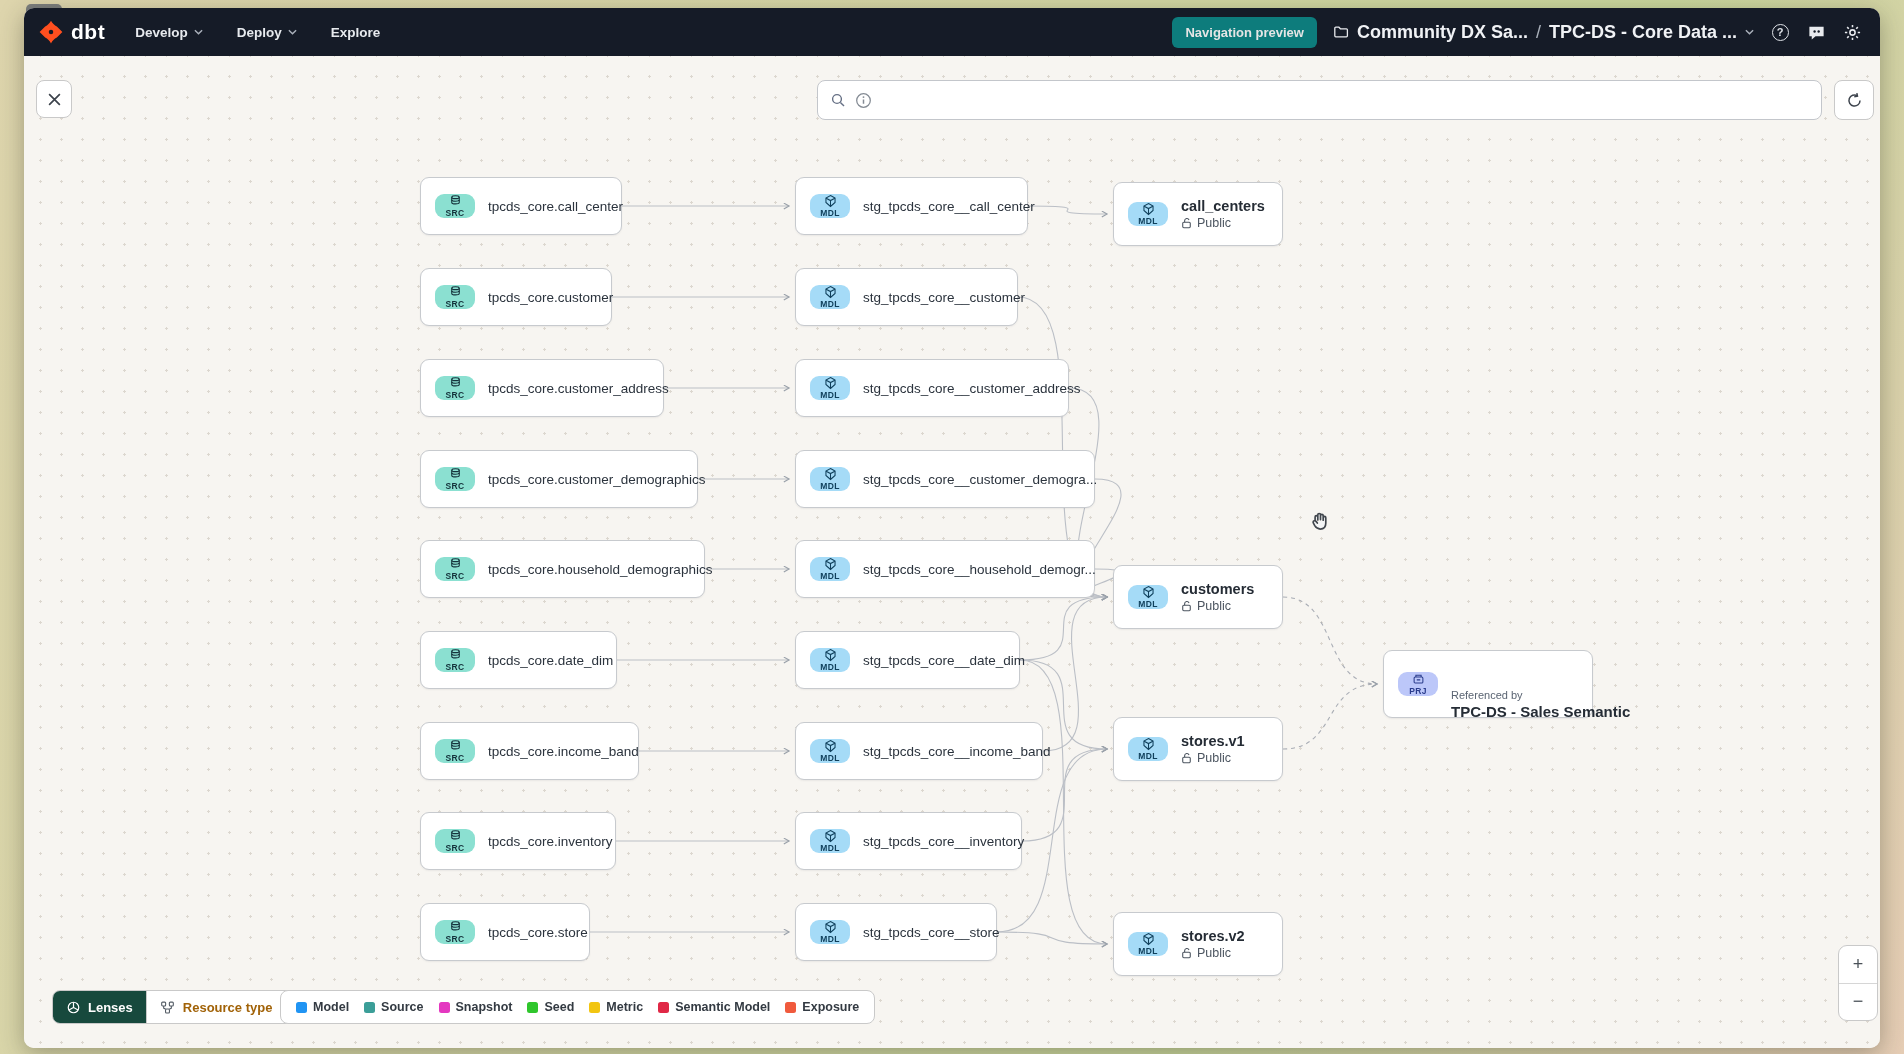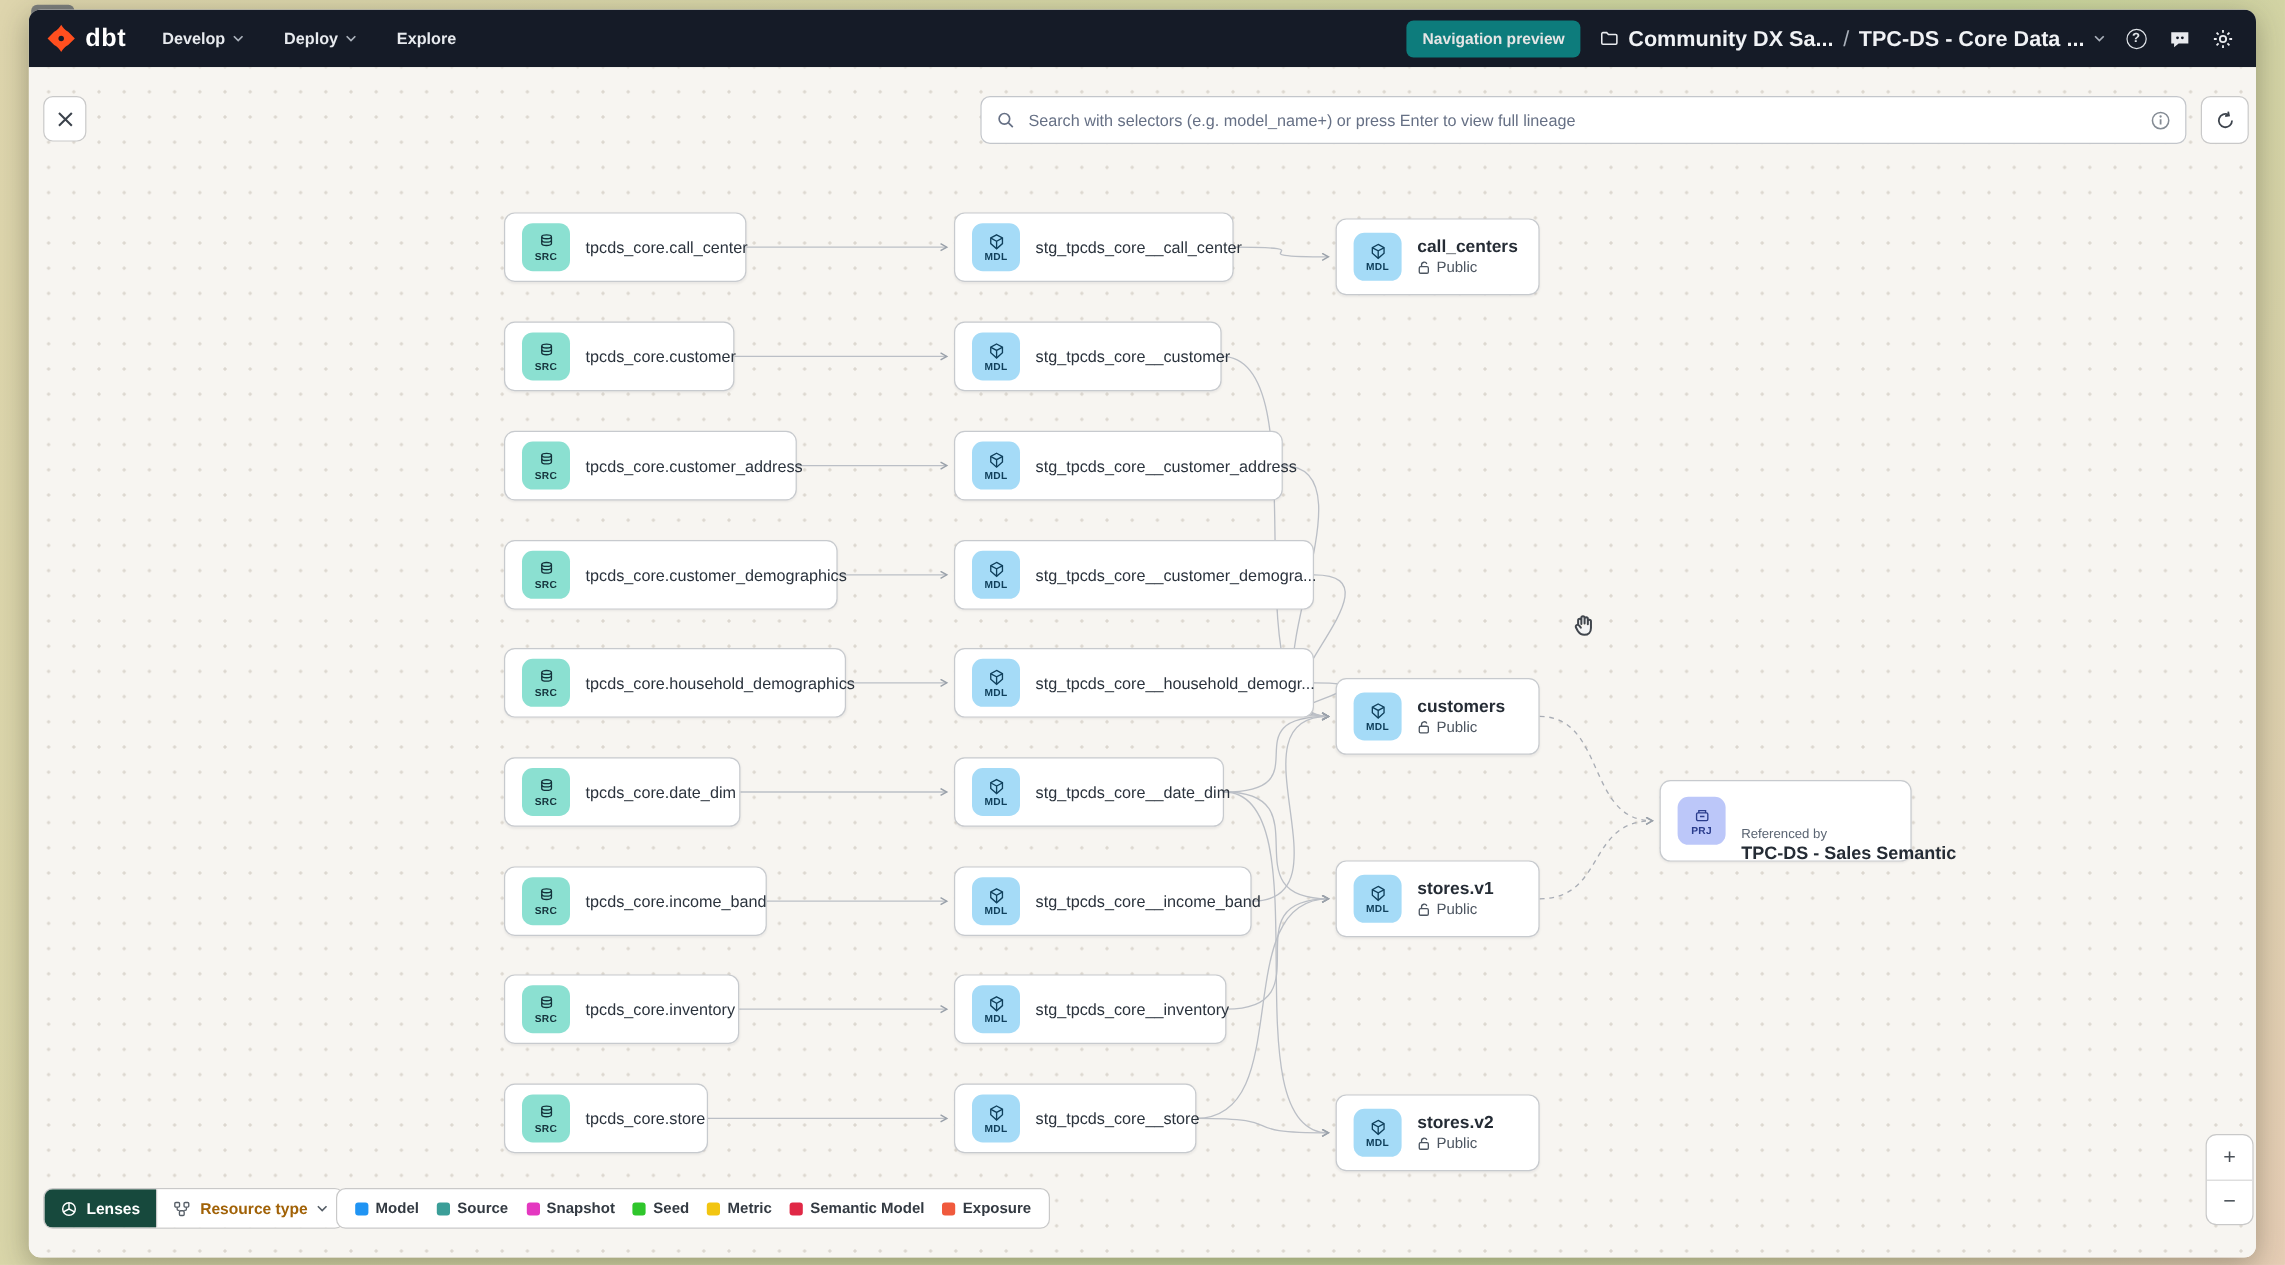--- a/index.html
+++ b/index.html
@@ -26,34 +26,34 @@
   .content{position:relative;width:100%;height:992px;background:#f7f5f1;
     background-image:radial-gradient(circle,#dcd7cf 1.2px,transparent 1.4px);background-size:21px 21px;background-position:6px 10px;}
   .toolbtn{position:absolute;background:#fff;border:1px solid #c9c9c9;border-radius:8px;display:flex;align-items:center;justify-content:center;cursor:pointer;color:#3c434c;}
   .chip{position:absolute;left:56px;top:25px;height:38px;padding:0 16px;background:#fff;border:1px solid #c9c9c9;border-radius:8px;display:flex;align-items:center;font-size:12.5px;font-weight:700;color:#2a2f36;white-space:nowrap;}
   .searchwrap{position:absolute;left:793px;top:24px;width:1005px;height:40px;background:#fff;border:1px solid #c3c6cb;border-radius:8px;display:flex;align-items:center;padding:0 12px;gap:9px;}
   .searchwrap input{flex:1;border:none;outline:none;font-size:13.5px;color:#334;font-family:inherit;background:transparent;}
   .searchwrap input::placeholder{color:#667085;}
   
   #edges{position:absolute;inset:0;width:1856px;height:992px;}
   .node{position:absolute;background:#fff;border:1px solid #c7cace;border-radius:9px;display:flex;align-items:center;gap:13px;padding:0 14px;box-shadow:0 1px 2px rgba(16,24,40,.06);cursor:pointer;}
-  .nicon{width:40px;height:40px;border-radius:9px;display:flex;flex-direction:column;align-items:center;justify-content:center;flex:0 0 auto;}
+  .nicon{width:40px;height:24px;border-radius:9px;display:flex;flex-direction:column;align-items:center;justify-content:center;flex:0 0 auto;}
   .nicon svg{width:15px;height:15px;}
   .nicon b{font-size:8.5px;font-weight:700;letter-spacing:.3px;}
   .nicon.src{background:#8be0d1;color:#14323b;}
   .nicon.mdl{background:#a5dbf7;color:#10405c;}
   .nicon.prj{background:#bcc7f9;color:#2a3c8c;}
   .nlabel{font-size:13.5px;color:#2b333d;white-space:nowrap;}
   .ncol{display:flex;flex-direction:column;gap:2px;}
   .ntitle{font-size:14.5px;font-weight:700;color:#252c35;white-space:nowrap;}
   .naccess{font-size:12.5px;color:#4c5560;display:flex;align-items:center;gap:5px;}
   .psub{font-size:11px;color:#5a6472;margin-top:40px;}
   .ptitle{font-size:15px;font-weight:700;color:#252c35;white-space:nowrap;}
   
-  .lenses-group{position:absolute;left:12px;top:934px;height:34px;display:flex;border-radius:8px;overflow:hidden;border:1px solid #c9c9c9;}
+  .lenses-group{position:absolute;left:28px;top:934px;height:34px;display:flex;border-radius:8px;overflow:hidden;border:1px solid #c9c9c9;}
   .lenses-btn{background:#17493d;color:#fff;font-size:13px;font-weight:700;display:flex;align-items:center;gap:7px;padding:0 13px;cursor:pointer;}
   .restype-btn{background:#fff;color:#a16207;font-size:13px;font-weight:600;display:flex;align-items:center;gap:8px;padding:0 13px;border-left:1px solid #c9c9c9;cursor:pointer;}
   .legend{position:absolute;left:256px;top:934px;height:34px;background:#fff;border:1px solid #c9c9c9;border-radius:8px;display:flex;align-items:center;gap:15px;padding:0 15px;}
   .legitem{display:flex;align-items:center;gap:6px;font-size:12.5px;font-weight:600;color:#333a42;}
   .legsw{width:11px;height:11px;border-radius:2.5px;}
   .zoomctl{position:absolute;left:1814px;top:889px;width:40px;height:76px;background:#fff;border:1px solid #c9c9c9;border-radius:9px;display:flex;flex-direction:column;overflow:hidden;}
   .zoomctl div{flex:1;display:flex;align-items:center;justify-content:center;font-size:18px;color:#4a5158;cursor:pointer;}
   .zoomctl div:first-child{border-bottom:1px solid #d6d6d6;}
   .cursor{position:absolute;left:1283px;top:452px;width:27px;height:27px;pointer-events:none;}
 </style>
@@ -438,21 +438,20 @@
       <svg width="15" height="15" viewBox="0 0 14 14">
           <path d="M2 2l10 10M12 2L2 12" stroke="#3c434c" stroke-width="1.6"></path>
         </svg>
     </div>
 
     <div class="searchwrap">
       <svg width="16" height="16" viewBox="0 0 16 16">
         <circle cx="7" cy="7" r="4.4" fill="none" stroke="#667085" stroke-width="1.4"></circle>
           <path d="M10.4 10.4L14 14" stroke="#667085" stroke-width="1.4"></path>
       </svg>
-      <input type="text" placeholder="Search with selectors (e.g. model_name+) or press Enter to view full lineage" style="">
       <svg width="17" height="17" viewBox="0 0 16 16">
         <circle cx="8" cy="8" r="6.4" fill="none" stroke="#848b94" stroke-width="1.2"></circle>
           <path d="M8 7v4" stroke="#848b94" stroke-width="1.4"></path>
           <circle cx="8" cy="4.8" r=".9" fill="#848b94"></circle>
       </svg>
     </div>
     <div class="toolbtn" style="left:1810px;top:24px;width:40px;height:40px;">
       <svg width="17" height="17" viewBox="0 0 16 16">
         <path d="M13.2 8A5.2 5.2 0 1 1 10.6 3.5" fill="none" stroke="#3c434c" stroke-width="1.4"></path>
         <path d="M10.2 1l.6 3-3 .5" fill="none" stroke="#3c434c" stroke-width="1.4"></path>

